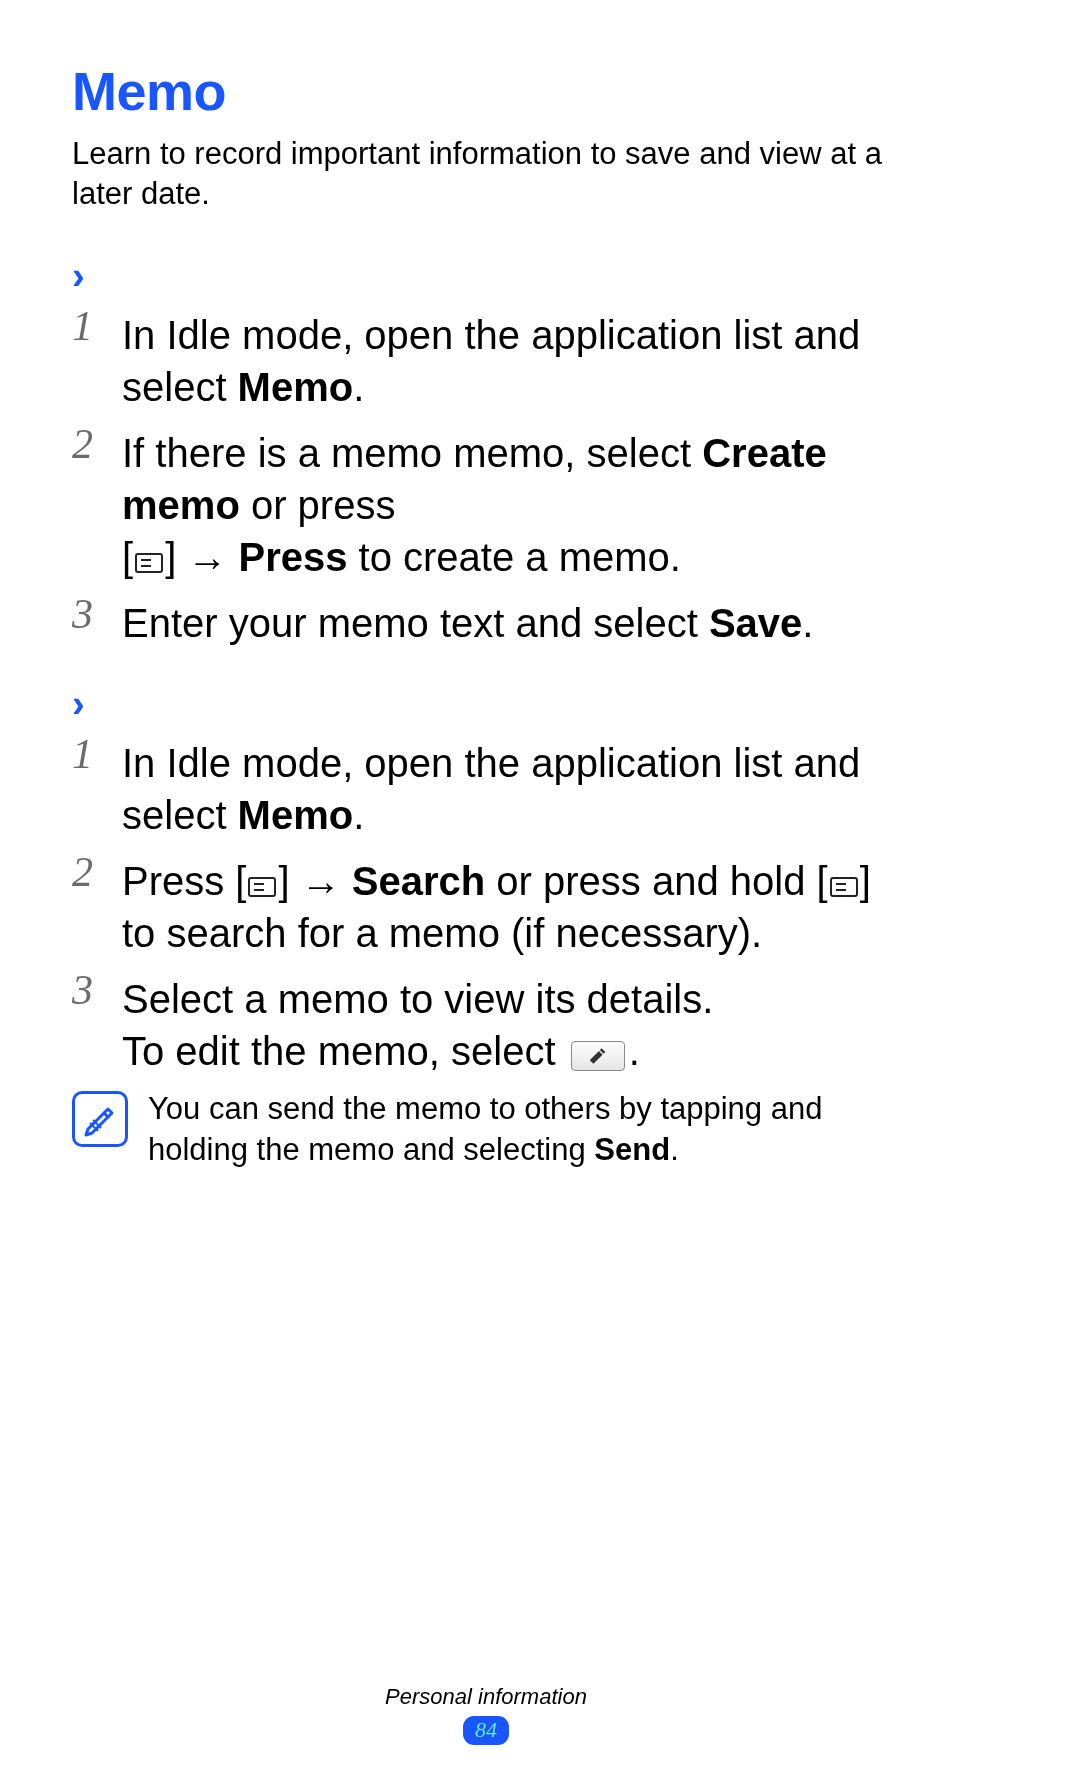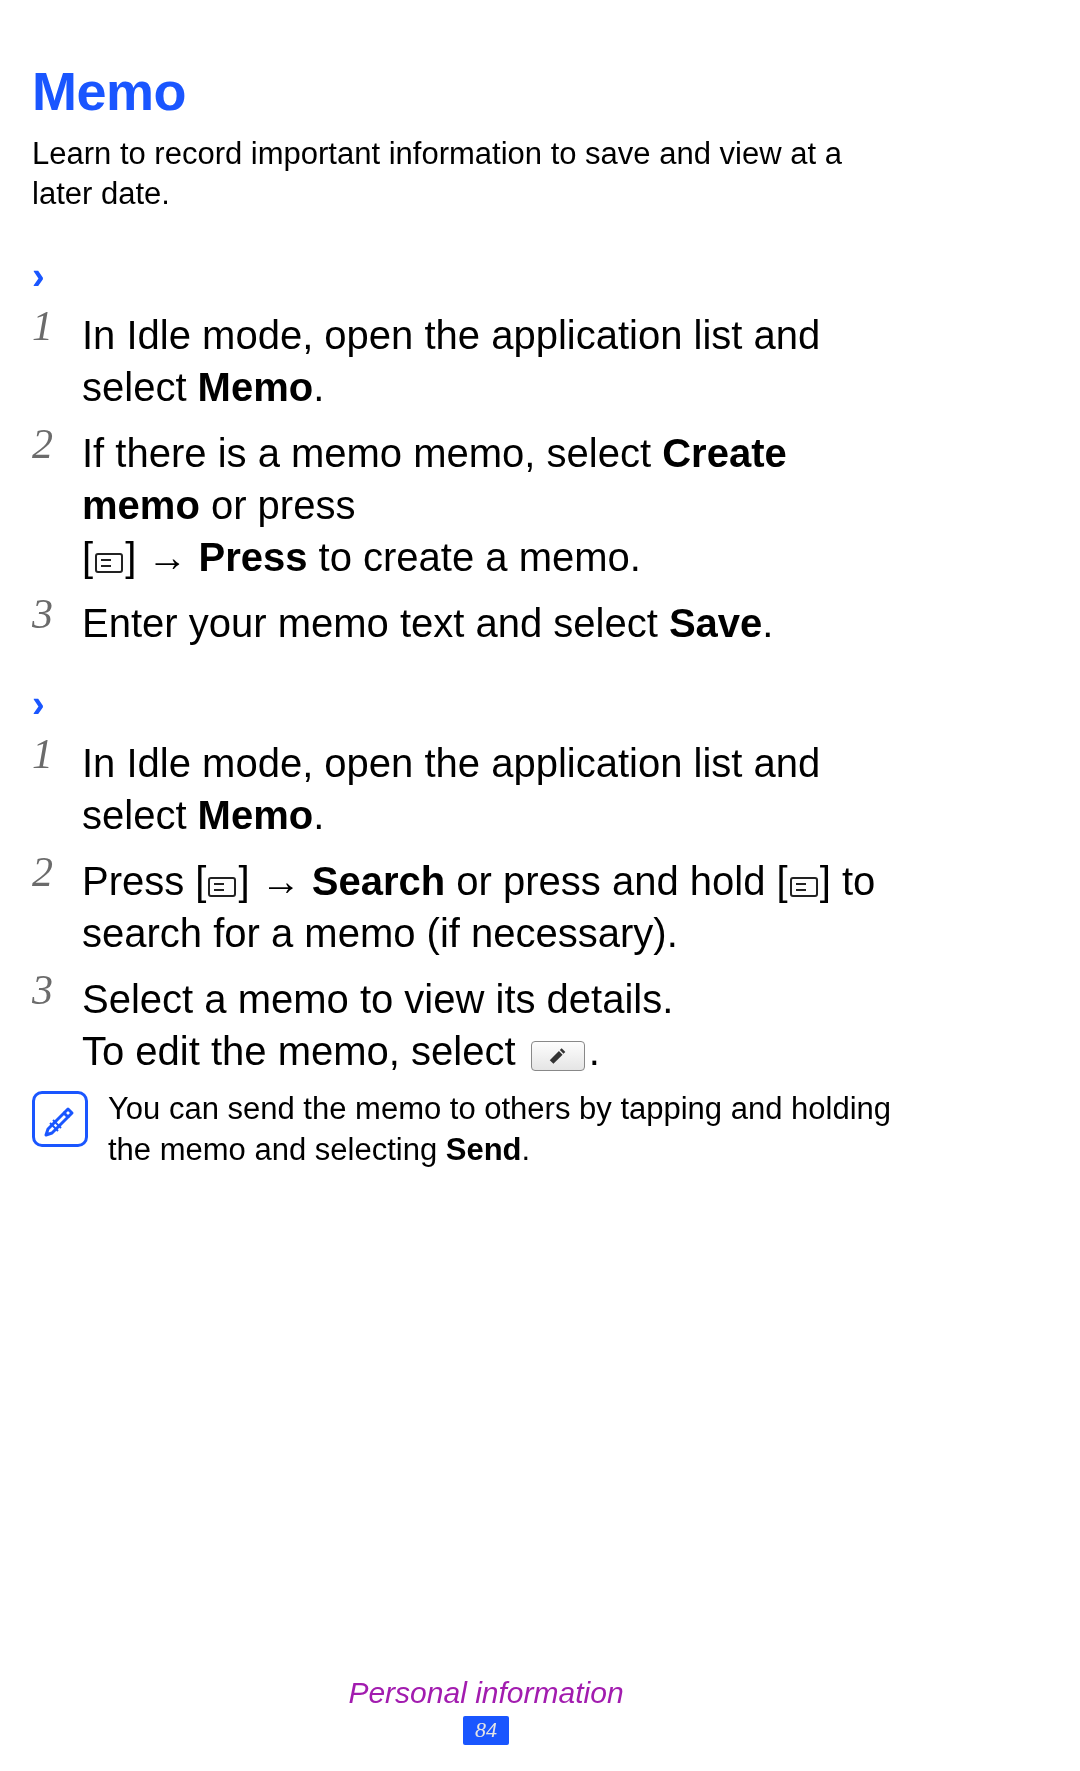--- a/index.html
+++ b/index.html
@@ -1,20 +1,20 @@
 <!DOCTYPE html>
 <html><head>
 <meta charset="utf-8">
 <style>
   * { box-sizing: border-box; margin: 0; padding: 0; }
   html, body { width: 1080px; height: 1771px; background: #fff; font-family: "Segoe UI", "Helvetica Neue", Arial, sans-serif; color: #000; }
   .page {
     width: 972px;
     height: 1771px;
-    padding: 60px 72px 0 32px;
+    padding: 60px 72px 0 72px;
     position: relative;
   }
   .title {
     color: #1a56ff;
     font-weight: 700;
     font-size: 54px;
     margin-bottom: 12px;
     letter-spacing: -0.5px;
   }
   .intro {
@@ -121,32 +121,32 @@
   }
   .note-text .bold { font-weight: 700; }
   .footer {
     position: absolute;
     left: 0; right: 0;
     bottom: 26px;
     text-align: center;
   }
   .footer-text {
     font-style: italic;
-    font-size: 30px;
-    color: #a21caf;
+    font-size: 22px;
+    color: #000000;
     margin-bottom: 6px;
   }
   .page-num {
     display: inline-block;
     background: #1a56ff;
-    color: #e5e5e5;
+    color: #5eead4;
     font-style: italic;
     font-size: 22px;
     padding: 1px 12px 2px;
-    border-radius: 2px;
+    border-radius: 11px;
     font-family: Georgia, serif;
   }
 </style>
 </head>
 <body>
 
 <div class="page">
 
   <h1 class="title">Memo</h1>
 

